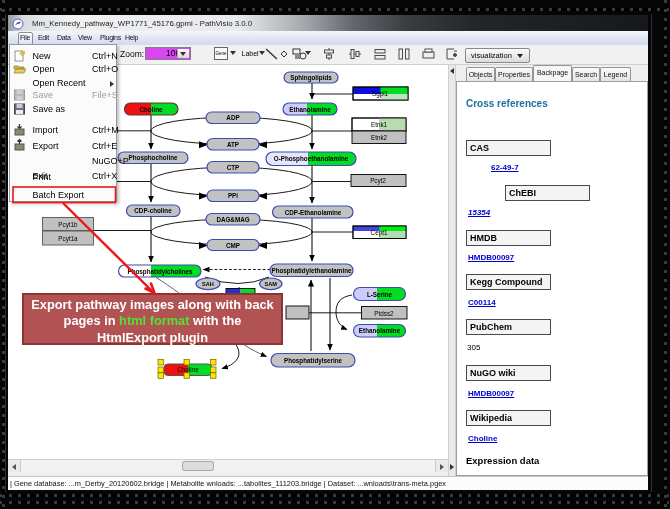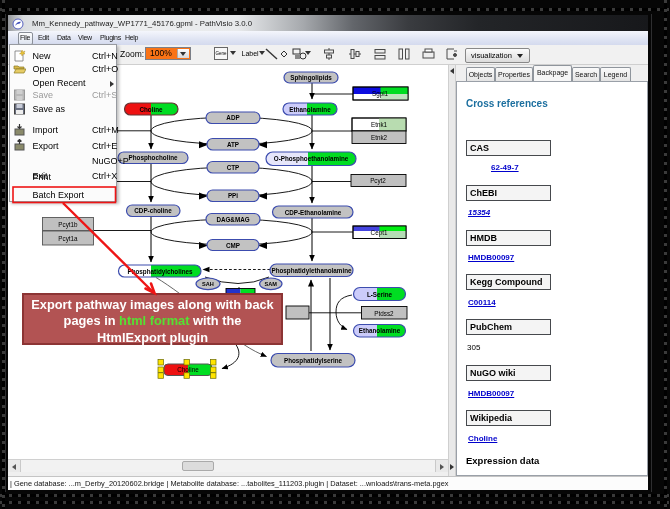--- a/index.html
+++ b/index.html
@@ -72,21 +72,21 @@
     <div class="mitem" style="left:12px;">File</div>
     <div class="mitem" style="left:30px;">Edit</div>
     <div class="mitem" style="left:49px;">Data</div>
     <div class="mitem" style="left:70px;">View</div>
     <div class="mitem" style="left:92px;">Plugins</div>
     <div class="mitem" style="left:117px;">Help</div>
   </div>
 
   <div id="toolbar" class="abs">
     <div class="abs" style="left:112px;top:4px;font-size:8.5px;color:#000;">Zoom:</div>
-    <div class="abs" style="left:137px;top:2px;width:46px;height:13px;border:1px solid #7b7f88;background:#f97316;font-size:8.5px;line-height:11px;padding-left:4px;">100%
+    <div class="abs" style="left:137px;top:2px;width:46px;height:13px;border:1px solid #7b7f88;background:#d946ef;font-size:8.5px;line-height:11px;padding-left:20px;">100%
       <div class="abs" style="right:1px;top:1px;width:12px;height:9px;background:linear-gradient(180deg,#fdfdfd,#d7d7d7);border-left:1px solid #aaa;"></div>
       <div class="abs" style="right:4px;top:3.5px;width:0;height:0;border-left:3.5px solid transparent;border-right:3.5px solid transparent;border-top:4px solid #333;"></div>
     </div>
     <div class="abs" style="left:206px;top:2px;width:14px;height:13px;border:1px solid #666;background:#f8f8f8;font-size:4.5px;line-height:12px;text-align:center;">Gene</div>
     <div class="abs" style="left:222px;top:6px;width:0;height:0;border-left:3px solid transparent;border-right:3px solid transparent;border-top:4px solid #333;"></div>
     <div class="abs" style="left:233.5px;top:5px;font-size:7px;color:#000;">Label</div>
     <div class="abs" style="left:251px;top:6px;width:0;height:0;border-left:3px solid transparent;border-right:3px solid transparent;border-top:4px solid #333;"></div>
     <svg class="abs" style="left:257px;top:2px" width="50" height="14" viewBox="0 0 50 14">
       <line x1="1" y1="2" x2="12" y2="12" stroke="#333" stroke-width="1.4"></line>
       <path d="M16 7 l3 -3 l3 3 l-3 3 z" fill="none" stroke="#333"></path>
@@ -302,42 +302,42 @@
   </div>
   <div class="tab" style="left:466px;width:29px;">Objects</div>
   <div class="tab" style="left:495px;width:38px;">Properties</div>
   <div class="tab tabactive" style="left:533px;width:39px;">Backpage</div>
   <div class="tab" style="left:572px;width:28px;">Search</div>
   <div class="tab" style="left:600px;width:31px;">Legend</div>
   <div id="panel" class="abs">
     <div class="abs" style="left:9px;top:16px;font-size:10px;font-weight:bold;color:#1c6f9f;">Cross references</div>
     <div class="hdrbox" style="top:58px;">CAS</div>
     <div class="lnk" style="top:81px;margin-left:23px;">62-49-7</div>
-    <div class="hdrbox" style="top:103px;">ChEBI</div>
+    <div class="hdrbox" style="top:103px;margin-left:39px;">ChEBI</div>
     <div class="lnk" style="top:126px;font-style:italic;">15354</div>
     <div class="hdrbox" style="top:148px;">HMDB</div>
     <div class="lnk" style="top:170.5px;">HMDB00097</div>
     <div class="hdrbox" style="top:192px;">Kegg Compound</div>
     <div class="lnk" style="top:216px;">C00114</div>
     <div class="hdrbox" style="top:237px;">PubChem</div>
     <div class="abs" style="left:10px;top:261px;font-size:8px;color:#000;">305</div>
     <div class="hdrbox" style="top:283px;">NuGO wiki</div>
     <div class="lnk" style="top:306.5px;">HMDB00097</div>
     <div class="hdrbox" style="top:328px;">Wikipedia</div>
     <div class="lnk" style="top:352px;">Choline</div>
     <div class="abs" style="left:9px;top:373px;font-size:9.5px;font-weight:bold;color:#000;">Expression data</div>
   </div>
   <div id="hscroll" class="abs">
     <div class="abs" style="left:0;top:0;width:13px;height:12px;background:#e9e9e9;border-right:1px solid #c9c9c9;"></div>
     <div class="abs" style="left:4px;top:4px;width:0;height:0;border-top:3px solid transparent;border-bottom:3px solid transparent;border-right:4px solid #555;"></div>
     <div class="abs" style="left:427px;top:0;width:13px;height:12px;background:#e9e9e9;border-left:1px solid #c9c9c9;"></div>
     <div class="abs" style="left:432px;top:4px;width:0;height:0;border-top:3px solid transparent;border-bottom:3px solid transparent;border-left:4px solid #555;"></div>
     <div id="hthumb" class="abs"></div>
     </div>
-  <div id="status" class="abs">| Gene database: ...m_Derby_20120602.bridge | Metabolite database: ...tabolites_111203.plugin | Dataset: ...wnloads\trans-meta.pgex</div>
+  <div id="status" class="abs">| Gene database: ...m_Derby_20120602.bridge | Metabolite wnloads: ...tabolites_111203.bridge | Dataset: ...wnloads\trans-meta.pgex</div>
 
   <div id="popup" class="abs">
     <svg class="picon" style="top:5px;" viewBox="0 0 13 12">
         <path d="M2 1 h6 l2 2 v8 h-8 z" fill="#fff" stroke="#777" stroke-width="0.8"></path>
         <path d="M8 1 l2 2 h-2 z" fill="#ccc"></path>
         <path d="M9 0 l1 2 2 -1 -1 2 1 1 -2 0 -1 2 -0.5 -2 -2 0 1.5 -1.5 z" fill="#e8c23a" stroke="#a8861a" stroke-width="0.4"></path>
       </svg>
     <div class="pitem" style="top:6px;">New</div>
       <div class="pshort" style="top:6px;">Ctrl+N</div>
     <svg class="picon" style="top:18px;" viewBox="0 0 13 12">
@@ -347,21 +347,21 @@
     <div class="pitem" style="top:18.5px;">Open</div>
       <div class="pshort" style="top:18.5px;">Ctrl+O</div>
     <div class="pitem" style="top:32.5px;">Open Recent</div>
     <div class="abs" style="left:100px;top:36px;width:0;height:0;border-top:3.5px solid transparent;border-bottom:3.5px solid transparent;border-left:4.5px solid #333;"></div>
     <svg class="picon" style="top:44px;" viewBox="0 0 13 12">
         <rect x="1.5" y="1" width="10" height="10" fill="#b9b9b9" stroke="#999"></rect>
         <rect x="3.5" y="1" width="6" height="4" fill="#d0d0d0"></rect>
         <rect x="3.5" y="7" width="6" height="4" fill="#cfcfcf"></rect>
       </svg>
     <div class="pitem" style="top:45px;color:#9a9a9a;">Save</div>
-      <div class="pshort" style="top:45px;color:#9a9a9a;">Ctrl+S</div>
+      <div class="pshort" style="top:45px;color:#9a9a9a;">File+S</div>
     <svg class="picon" style="top:58px;" viewBox="0 0 13 12">
         <rect x="1.5" y="1" width="10" height="10" fill="#6a7080" stroke="#444"></rect>
         <rect x="3.5" y="1" width="6" height="4" fill="#c8ccd8"></rect>
         <rect x="3" y="7" width="7" height="4" fill="#eee"></rect>
       </svg>
     <div class="pitem" style="top:59px;">Save as</div>
     <svg class="picon" style="top:79px;" viewBox="0 0 13 12">
         <rect x="2" y="5" width="9" height="6" fill="#8a8a6a" stroke="#555"></rect>
         <path d="M6.5 0 v4 M4.5 2.5 l2 2 2 -2" stroke="#333" fill="none" stroke-width="1.2"></path>
       </svg>

